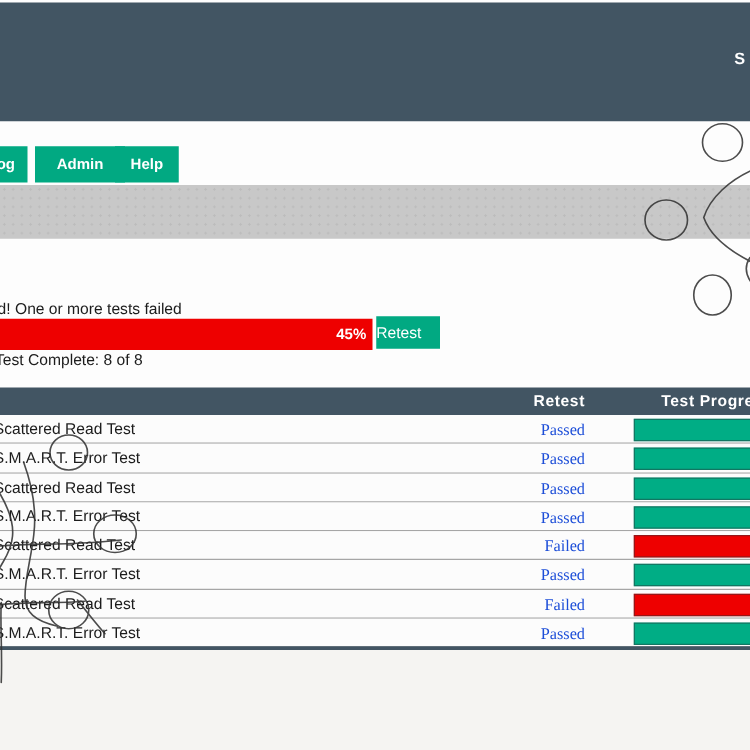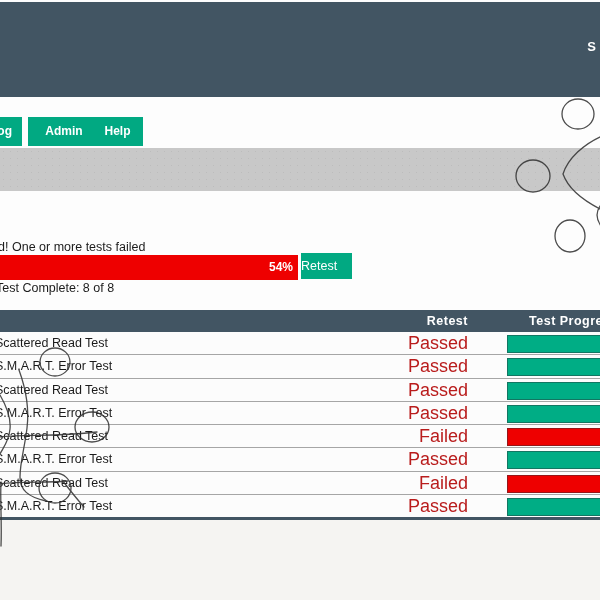--- a/index.html
+++ b/index.html
@@ -28,21 +28,21 @@
        color:#fff;font-family:"Liberation Sans",sans-serif;font-size:12.5px;line-height:26px;text-align:left;cursor:pointer;padding:0;}
   .complete-text{position:absolute;left:-4px;top:281px;font-size:12.5px;color:#1c1c1c;white-space:nowrap;}
   
   .thead{position:absolute;left:0;top:310px;width:600px;height:22px;background:#425563;color:#fff;
          font-size:12.5px;font-weight:bold;letter-spacing:0.5px;}
   .th-status{position:absolute;right:132px;top:0;line-height:22px;}
   .th-progress{position:absolute;left:507px;top:0;width:133px;line-height:22px;text-align:center;white-space:nowrap;}
   .trow{position:absolute;left:0;width:600px;height:23.25px;background:#fcfcfc;
         border-bottom:1px solid #a6a6a6;box-sizing:border-box;box-shadow:0 1px 0 #ffffff;}
   .tname{position:absolute;left:-5px;top:0;line-height:23px;font-size:12.5px;color:#1b1b1b;white-space:nowrap;}
-  .tstatus{position:absolute;right:132px;top:0;line-height:23px;font-size:18px;color:#b91c1c;}
+  .tstatus{position:absolute;right:132px;top:0;line-height:23px;font-size:13px;color:#1d4ed8;font-family:Liberation Serif, serif;}
   .tbar{position:absolute;left:507px;top:3px;width:133px;height:16px;border:1px solid rgba(40,50,55,0.45);}
   .tbar.pass{background:#00ad85;}
   .tbar.fail{background:#ee0000;}
   .table-bottom-line{position:absolute;left:0;top:517px;width:600px;height:3px;background:#425563;}
   .below-table{position:absolute;left:0;top:520px;width:600px;height:80px;background:#f5f4f2;}
   
   .doodles{position:absolute;left:0;top:0;width:600px;height:600px;pointer-events:none;}
 </style>
 </head>
 <body>
@@ -54,21 +54,21 @@
   </div>
 
   <div class="tab tab-log">Log</div>
   <div class="tab tab-admin">Admin</div>
   <div class="tab tab-help">Help</div>
 
   <div class="gray-bar"></div>
 
   <div class="fail-message">Failed! One or more tests failed</div>
   <div class="main-progress">
-    <span class="pct">54%</span>
+    <span class="pct">45%</span>
   </div>
   <button class="retest-btn">Retest</button>
   <div class="complete-text">Test Complete: 8 of 8</div>
 
   <div class="thead">
     <span class="th-status">Retest</span>
     <span class="th-progress">Test Progress</span>
   </div>
   <div id="table-body">
       <div class="trow" style="top: 332px;">

